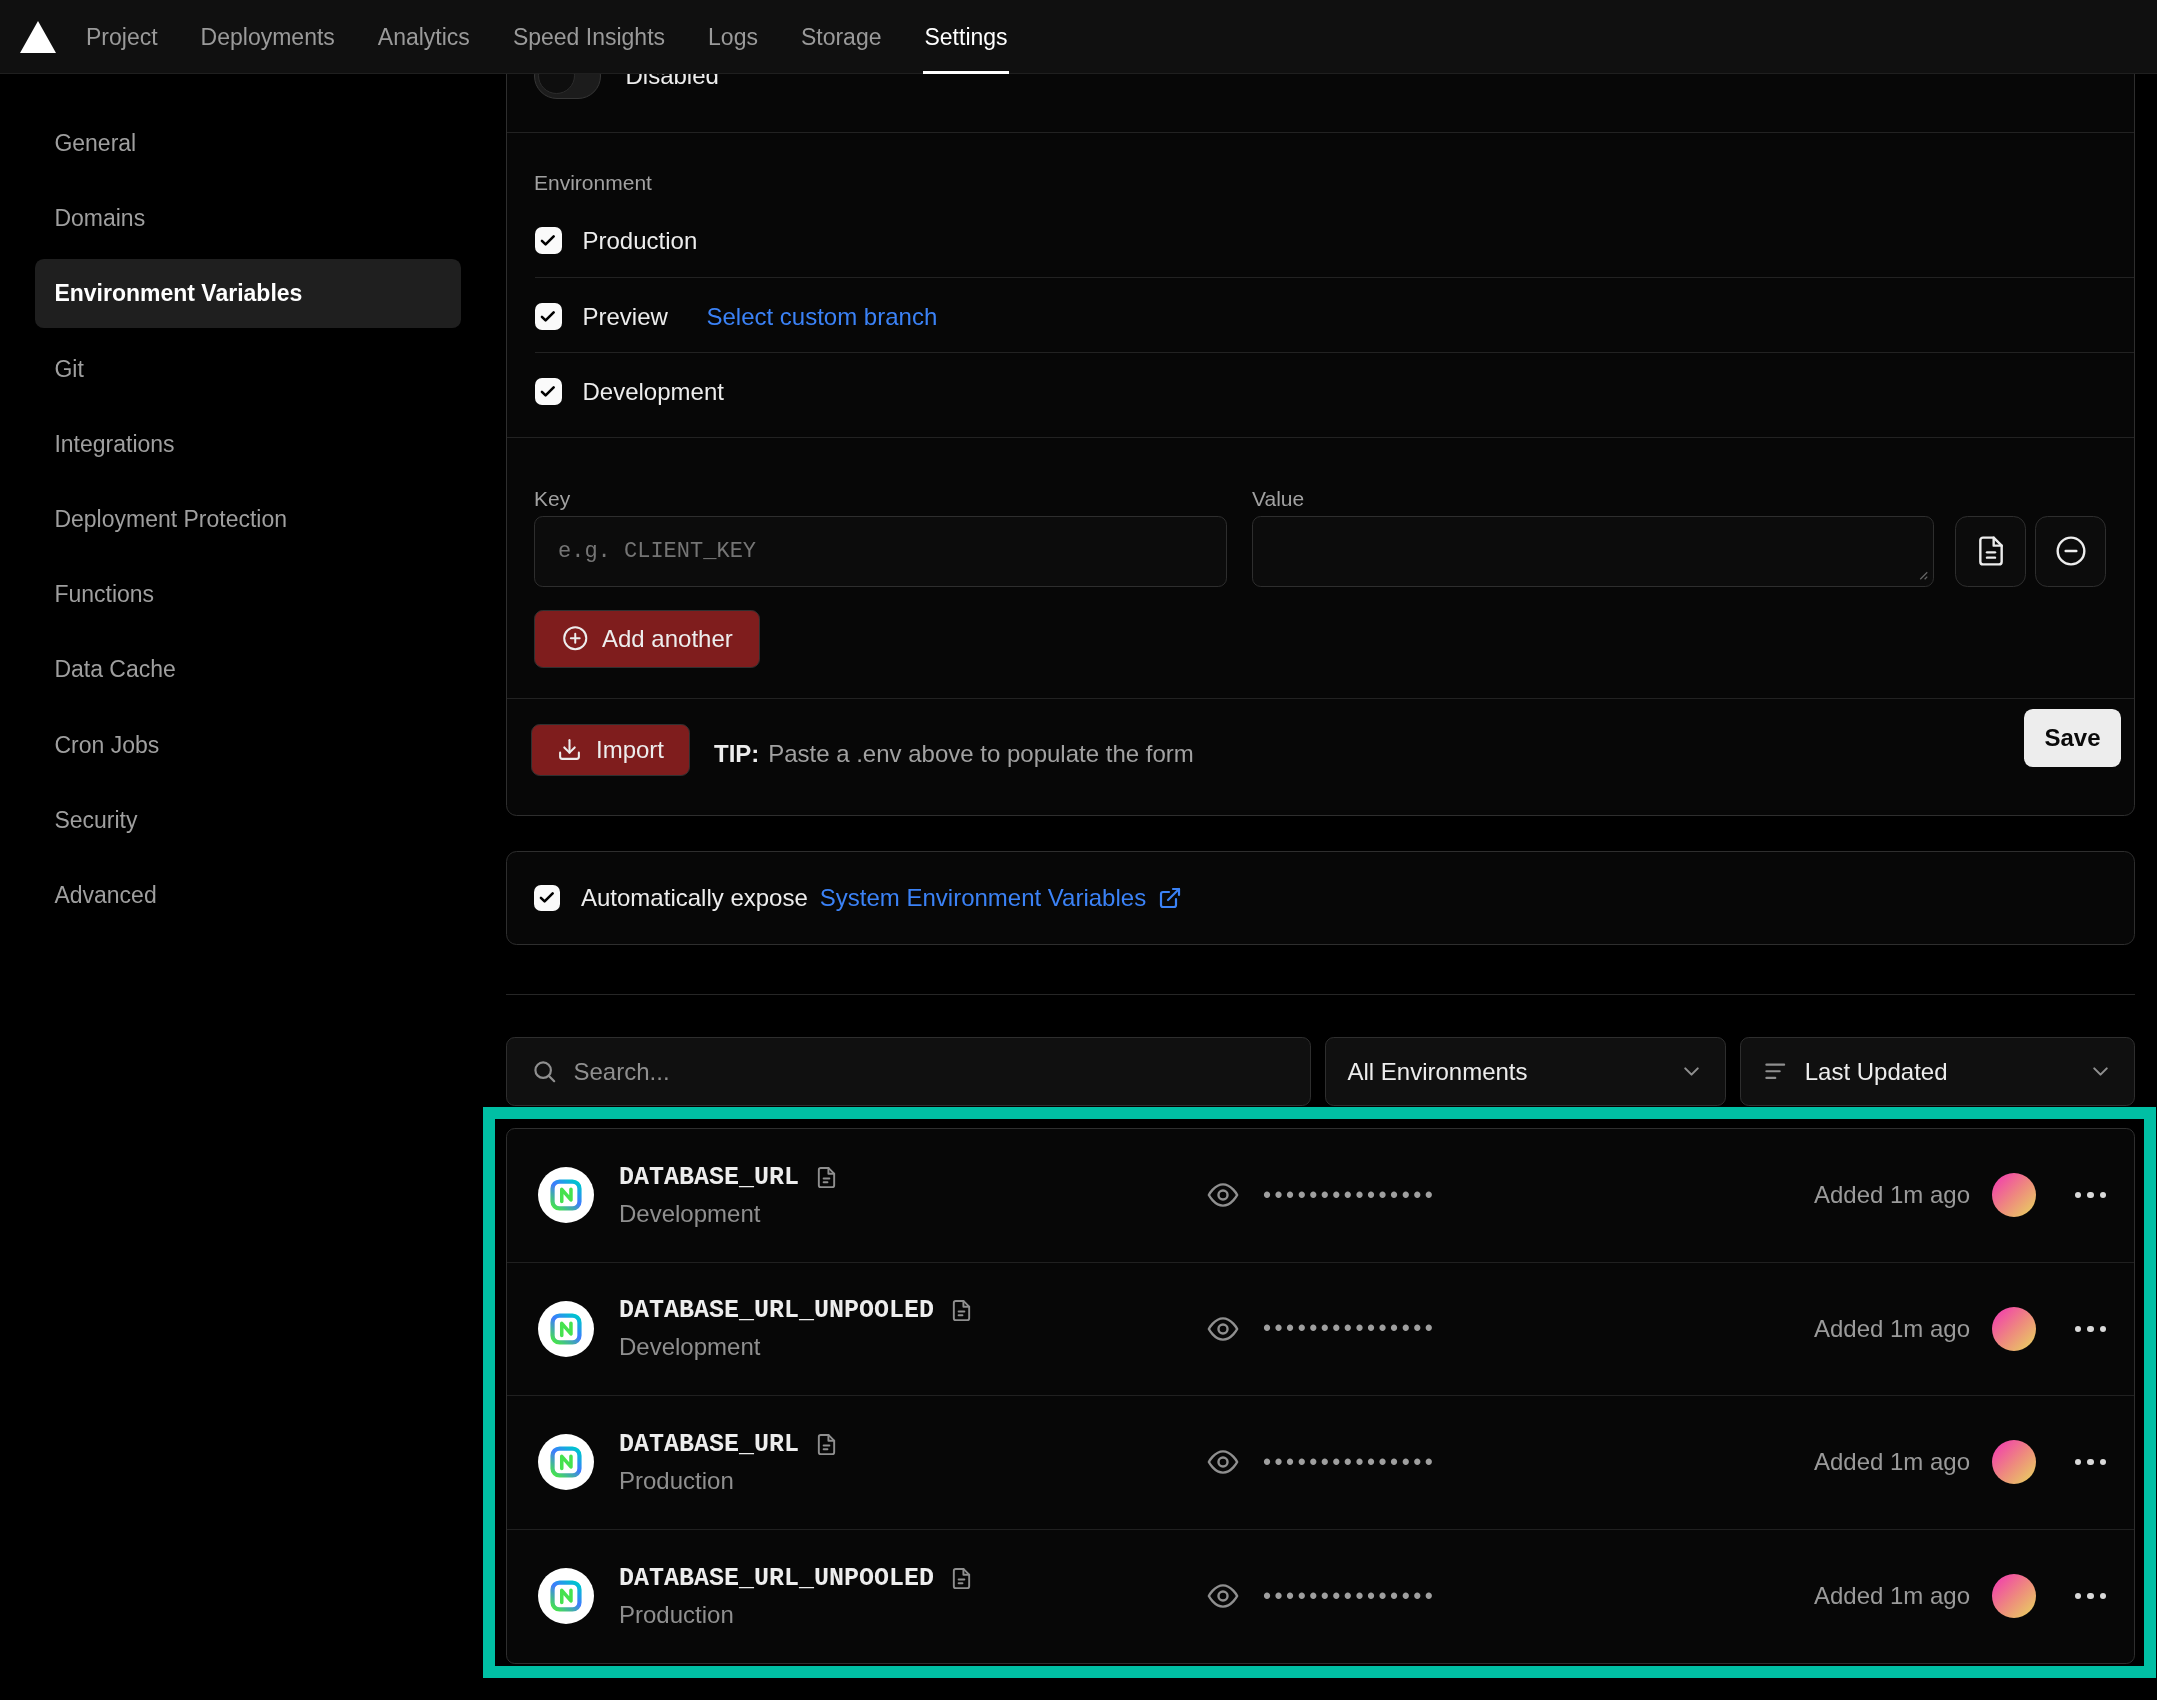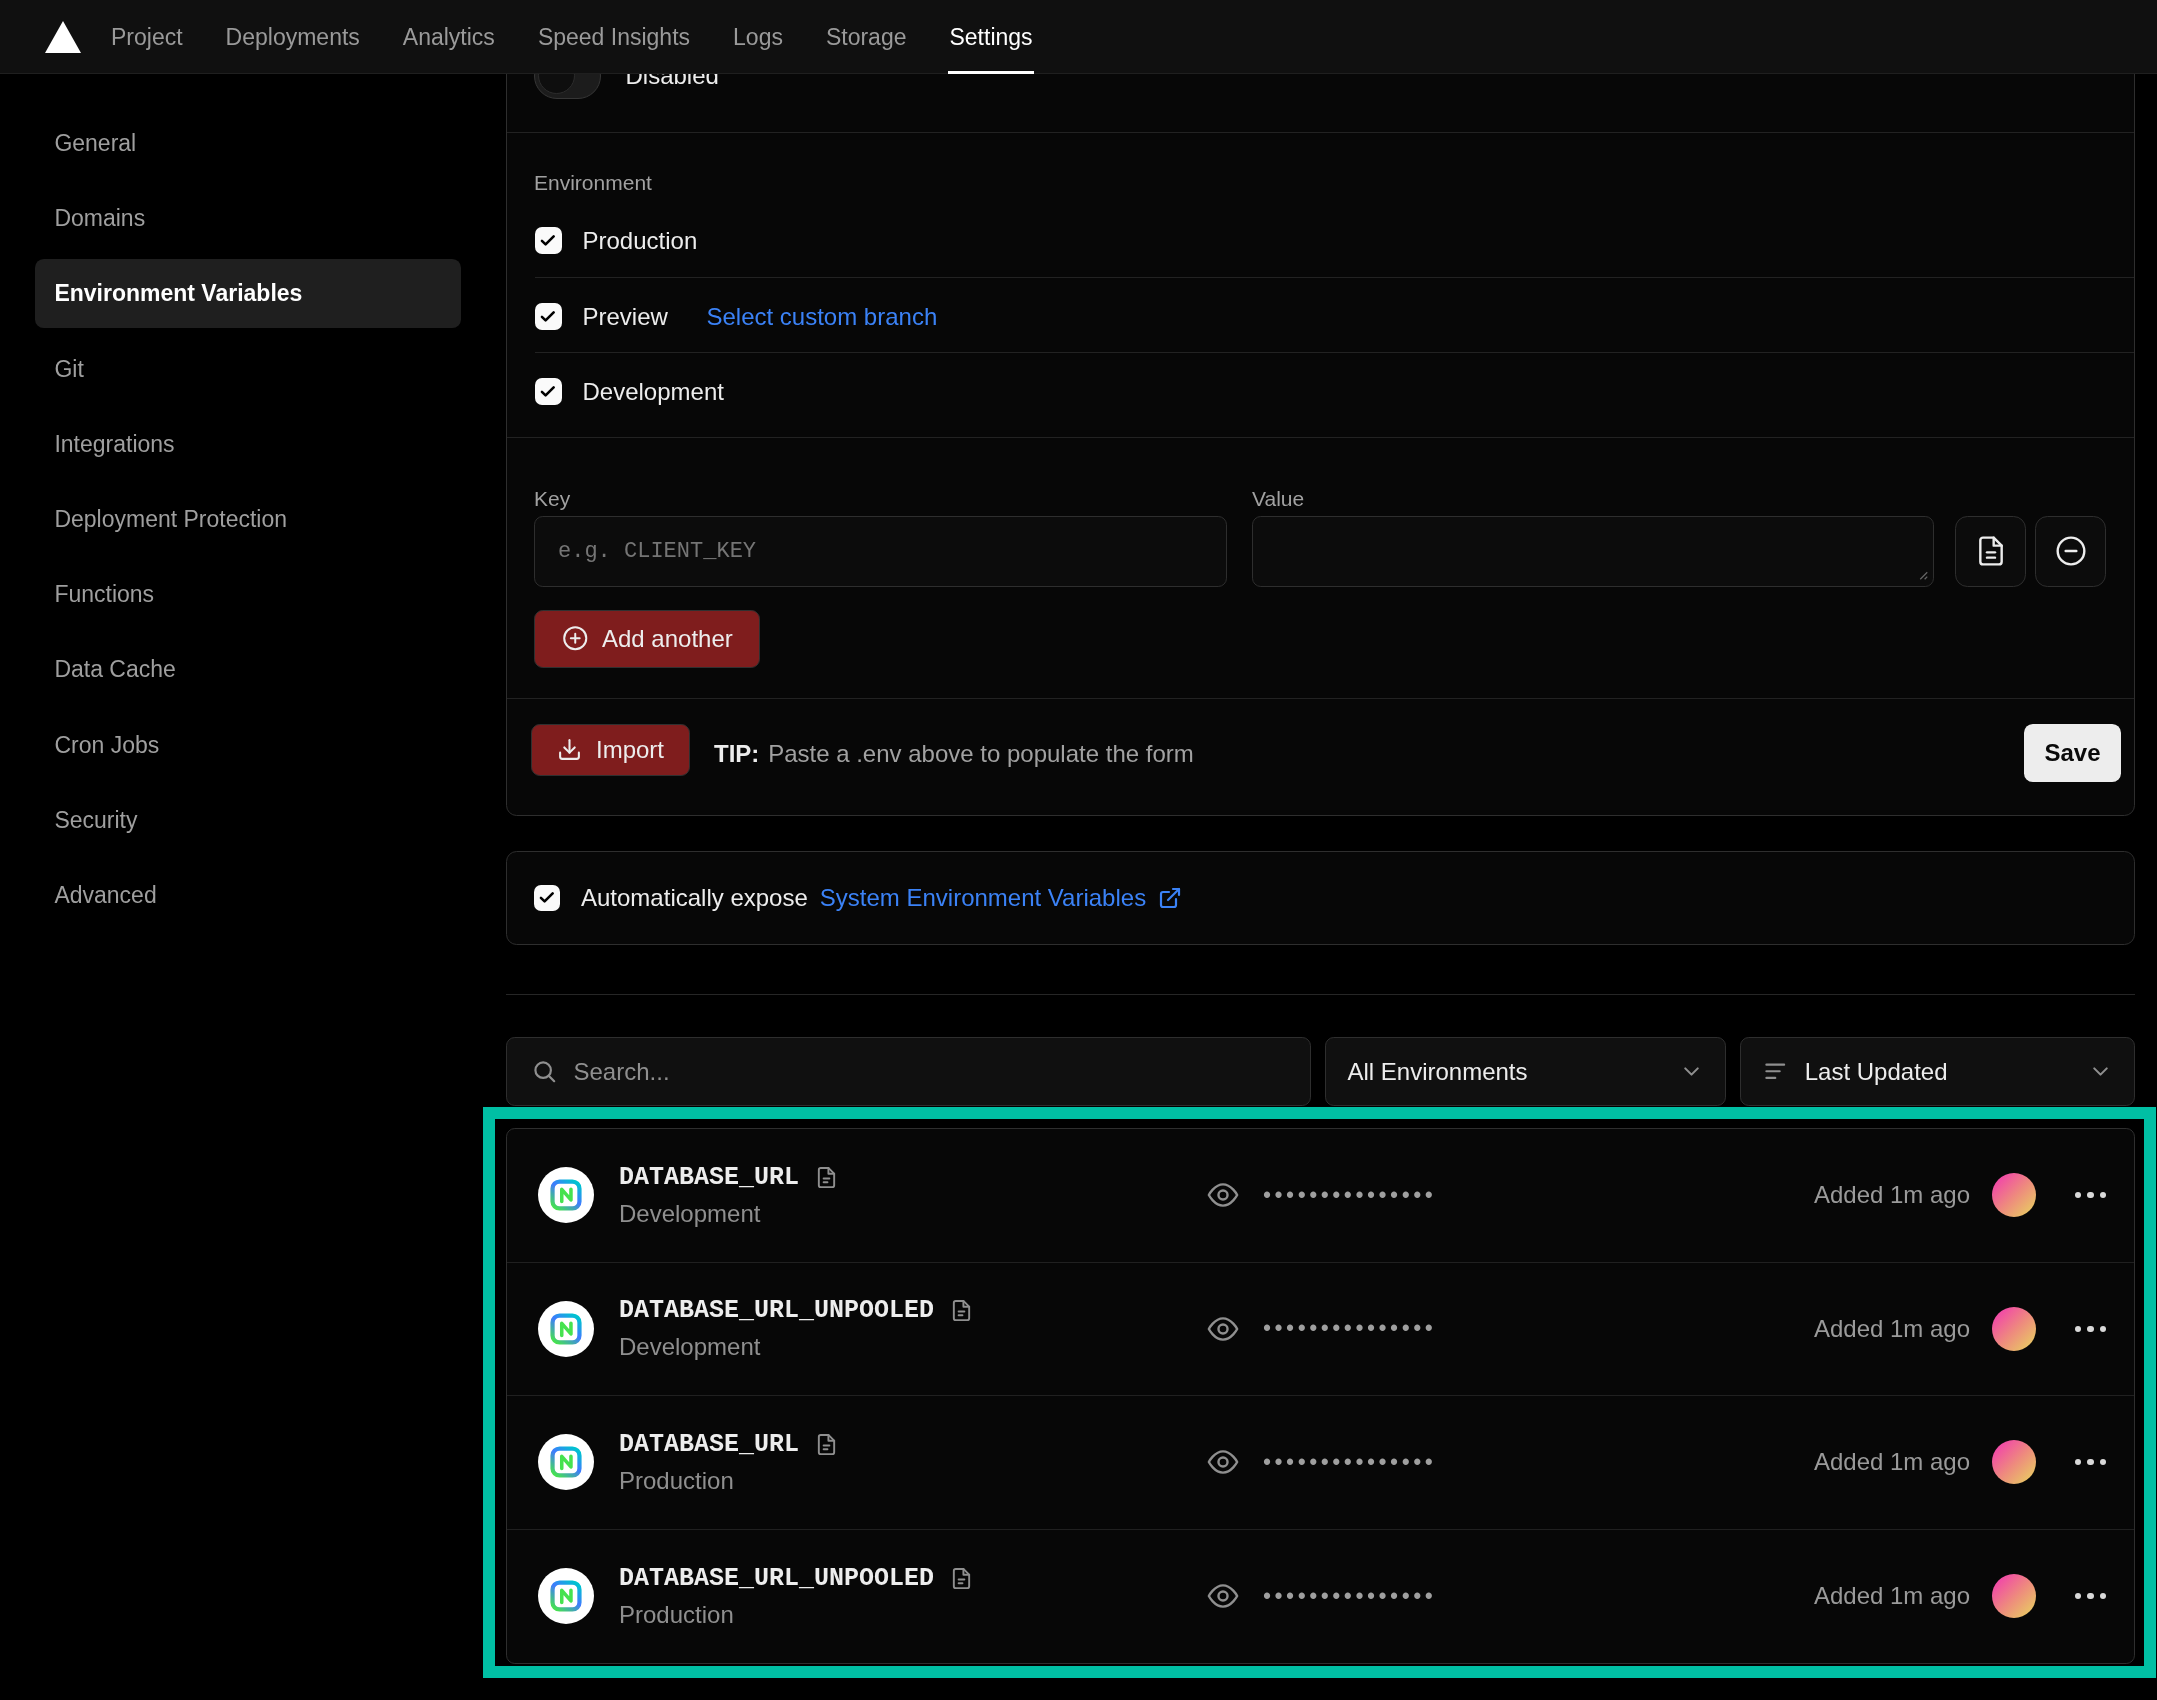--- a/index.html
+++ b/index.html
@@ -5,21 +5,21 @@
   * { margin:0; padding:0; box-sizing:border-box; }
   html,body { background:#000; }
   .screen {
     position:relative; width:2158px; height:1701px; overflow:hidden;
     background:#000; font-family:"Liberation Sans", sans-serif; color:#ededed;
   }
   
   .nav {
     position:absolute; left:0; top:0; width:2158px; height:74px; z-index:50;
     background:#101010; border-bottom:0.9px solid #1f1f1f;
-    display:flex; align-items:center; padding-left:45px;
+    display:flex; align-items:center; padding-left:20px;
   }
   .logo-triangle { width:0; height:0; border-left:18.5px solid transparent;
     border-right:18.5px solid transparent; border-bottom:32px solid #ffffff; margin-right:30px; }
   .nav-items { display:flex; gap:43px; height:74px; }
   .nav-item { font-size:23px; color:#9a9a9a; height:74px; line-height:74px;
     position:relative; cursor:pointer; white-space:nowrap; }
   .nav-item.active { color:#ffffff; }
   .nav-item.active::after { content:""; position:absolute; left:-1.8px; right:-1.8px;
     bottom:0; height:2.6px; background:#ffffff; }
   
@@ -57,21 +57,21 @@
   .icon-btn { position:absolute; top:497px; width:71px; height:71px; border-radius:12.4px;
     background:#0c0c0c; border:0.9px solid #2e2e2e; display:flex; align-items:center;
     justify-content:center; cursor:pointer; color:#ededed; }
   .btn { display:flex; align-items:center; justify-content:center; gap:14px;
     background:#7f1d1d; border:0.9px solid #303030; border-radius:8.8px;
     font-size:24px; color:#ededed; cursor:pointer; }
   .add-another { position:absolute; top:591px; left:27px; height:58px; padding:0 26.5px; }
   .import-btn { position:absolute; top:705px; left:24px; width:159px; height:52px; }
   .tip { position:absolute; top:721px; left:207px; font-size:24px; color:#a1a1a1; }
   .tip b { color:#ededed; margin-right:8.8px; }
-  .save-btn { position:absolute; top:705px; left:1517px; width:97px; height:58px;
+  .save-btn { position:absolute; top:690px; left:1517px; width:97px; height:58px;
     background:#ededed; border:none; border-radius:8.8px; font-size:24px; font-weight:700;
     color:#0a0a0a; display:flex; align-items:center; justify-content:center; cursor:pointer; }
   
   .card2 { position:absolute; top:851px; left:0; width:1629px; height:94px;
     display:flex; align-items:center; padding-left:26.5px; gap:21px; }
   .sysenv-text { font-size:24px; display:flex; align-items:center; gap:12px; }
   .page-divider { position:absolute; top:994px; left:0; width:1629px; height:0.9px; background:#262626; }
   
   .filter-row { position:absolute; top:1037px; left:0; width:1629px; height:69px; display:flex; }
   .search-box { width:806px; height:69px; background:#101010; border:0.9px solid #2e2e2e;

